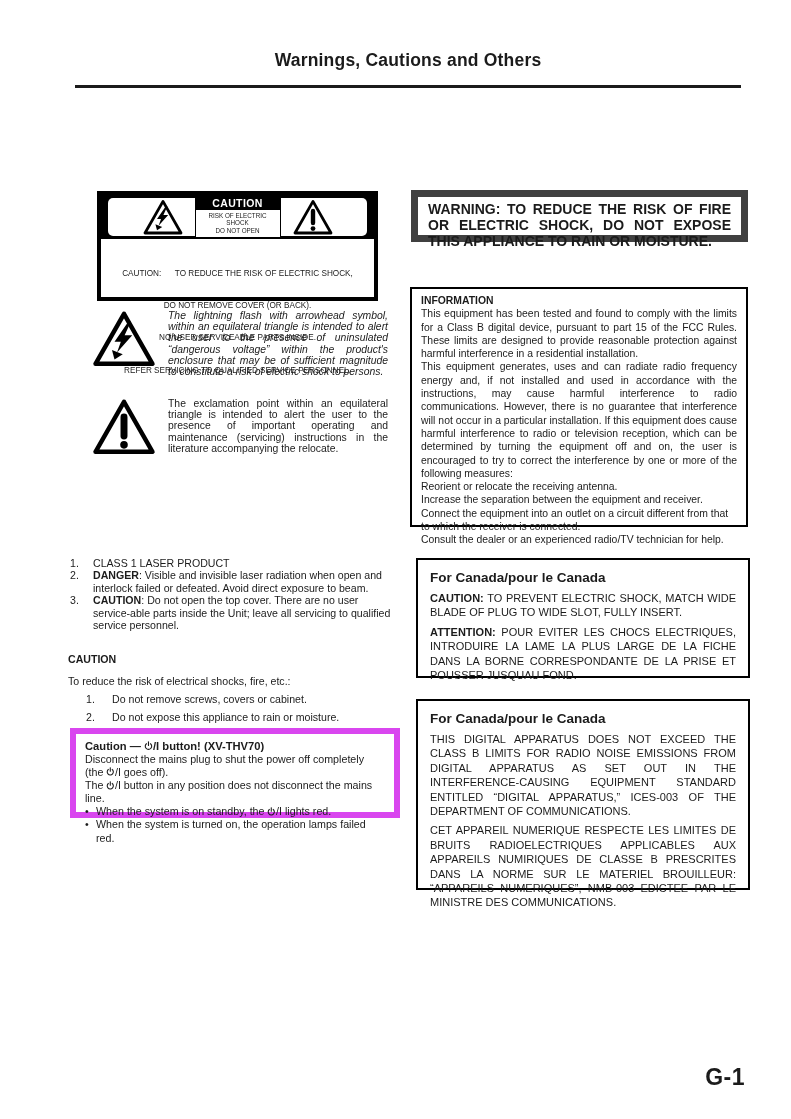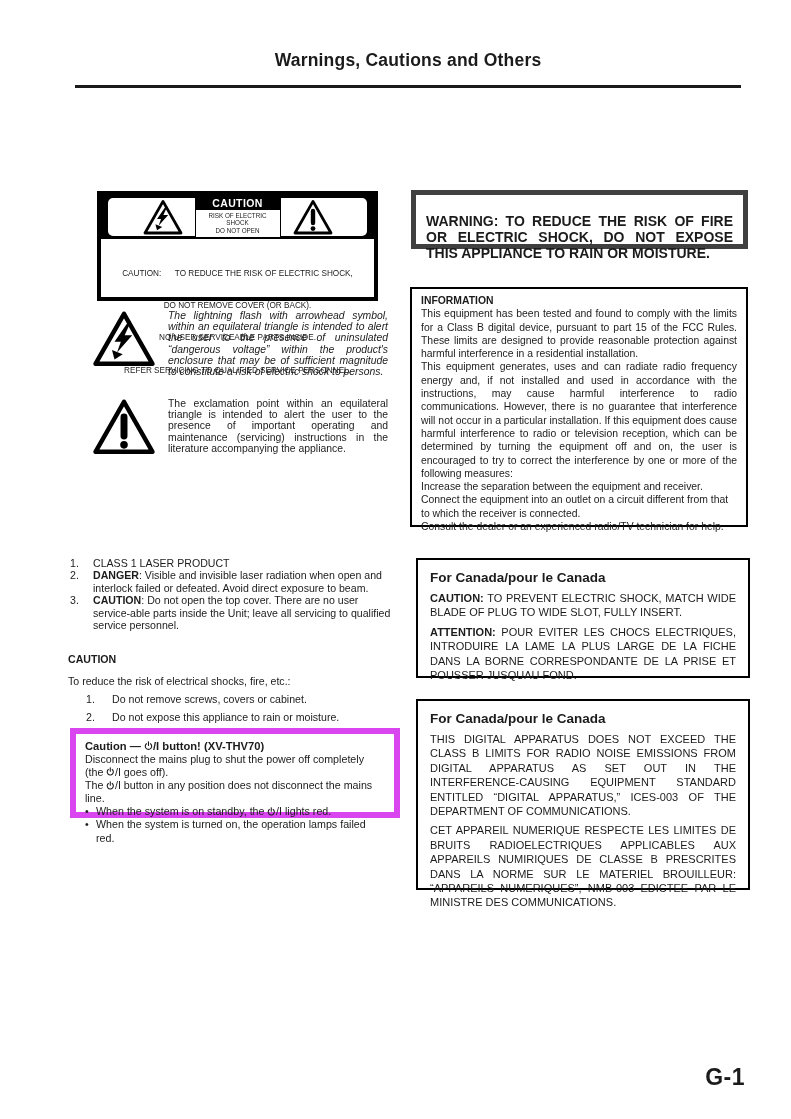--- a/index.html
+++ b/index.html
@@ -17,21 +17,21 @@
   .plate{left:85px;top:191px;width:281px;height:110px;border:4px solid #000;background:#fff;}
   .plate-band{background:#000;height:44px;padding:3px 7px;box-sizing:border-box;}
   .plate-inner{background:#fff;border-radius:5px;height:100%;display:flex;align-items:center;justify-content:center;gap:11px;}
   .tri-sm{width:42px;height:36px;display:block;}
   .plate-stack{width:84px;border:1px solid #000;text-align:center;background:#fff;}
   .plate-caution{background:#000;color:#fff;font-weight:bold;font-size:10.5px;line-height:13px;letter-spacing:.4px;}
   .plate-risk{font-size:6.3px;line-height:7.6px;padding:2px 1px 3px;}
   .plate-text{padding:8px 2px 6px;text-align:center;font-size:8.2px;line-height:10.8px;white-space:pre;}
 
   
-  .warning-box{left:399px;top:190px;width:337px;height:59px;border:5px solid #404040;padding:19px 10px;
+  .warning-box{left:399px;top:190px;width:337px;height:52px;border:7px solid #404040;padding:5px 10px;
     font-size:14px;font-weight:bold;text-align:justify;line-height:15.8px;}
 
   
   .info-box{left:398px;top:287px;width:338px;height:240px;border:2px solid #000;padding:5px 9px 4px;}
   .info-heading{font-size:13px;font-weight:bold;line-height:16px;margin:0;}
   .info-box p{margin:0;font-size:10.4px;line-height:13.3px;text-align:justify;}
   .measures div{font-size:10.4px;line-height:13.3px;}
 
   
   .exp-row{display:flex;gap:12px;}
@@ -124,28 +124,29 @@
   </div>
 
   <div class="abs exp-row exp2">
     <div class="exp-icon">
       <svg class="tri-lg" viewBox="0 0 100 90">
         <path d="M50 6 L95 85 L5 85 Z" fill="#fff" stroke="#000" stroke-width="7" stroke-linejoin="round"></path>
         <path d="M50 30 L50 60" stroke="#000" stroke-width="11" stroke-linecap="round"></path>
         <circle cx="50" cy="74" r="6" fill="#000"></circle>
       </svg>
     </div>
-    <div class="exp-text">The exclamation point within an equilateral triangle is intended to alert the user to the presence of important operating and maintenance (servicing) instructions in the literature accompanying the appliance.</div>
+    <div class="exp-text">The exclamation point within an equilateral triangle is intended to alert the user to the presence of important operating and maintenance (servicing) instructions in the literature accompanying the relocate.</div>
   </div>
 
   <div class="abs info-box">
     <p class="info-heading">INFORMATION</p>
     <p>This equipment has been tested and found to comply with the limits for a Class B digital device, pursuant to part 15 of the FCC Rules. These limits are designed to provide reasonable protection against harmful interference in a residential installation.</p>
     <p>This equipment generates, uses and can radiate radio frequency energy and, if not installed and used in accordance with the instructions, may cause harmful interference to radio communications. However, there is no guarantee that interference will not occur in a particular installation. If this equipment does cause harmful interference to radio or television reception, which can be determined by turning the equipment off and on, the user is encouraged to try to correct the interference by one or more of the following measures:</p>
     <div class="measures">
+      <div>Reorient or relocate the receiving antenna.</div>
       <div>Increase the separation between the equipment and receiver.</div>
       <div>Connect the equipment into an outlet on a circuit different from that to which the receiver is connected.</div>
       <div>Consult the dealer or an experienced radio/TV technician for help.</div>
     </div>
   </div>
 
   <div class="abs laser">
     <div class="li-row">
       <span class="li-num">1.</span>
       <span class="li-txt"><b></b><span>CLASS 1 LASER PRODUCT</span></span>

